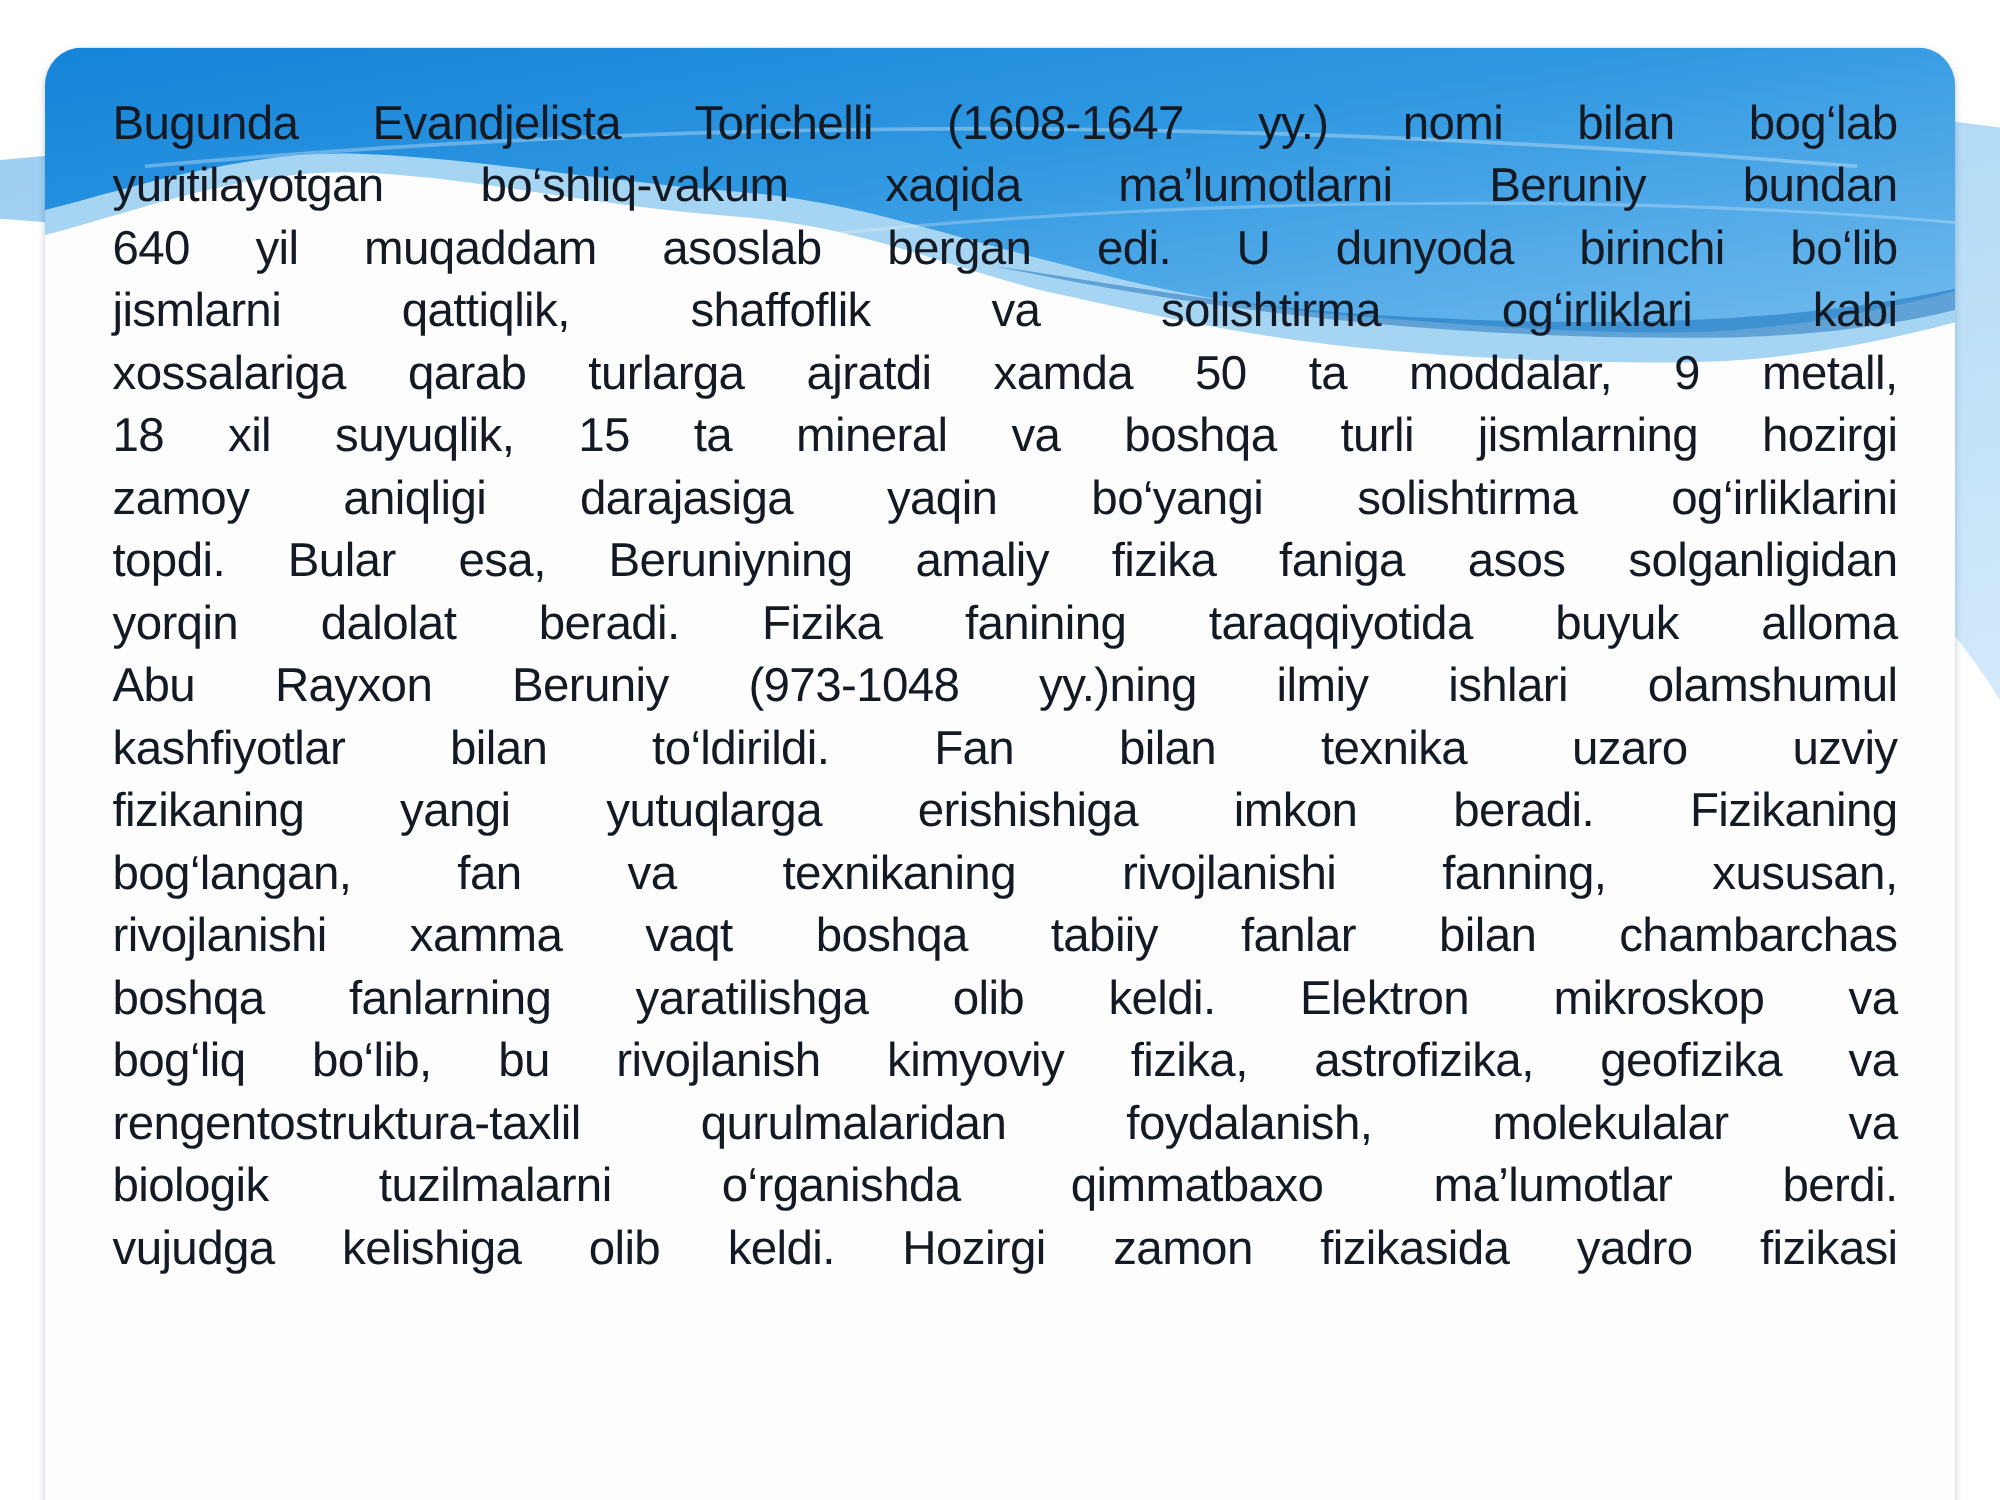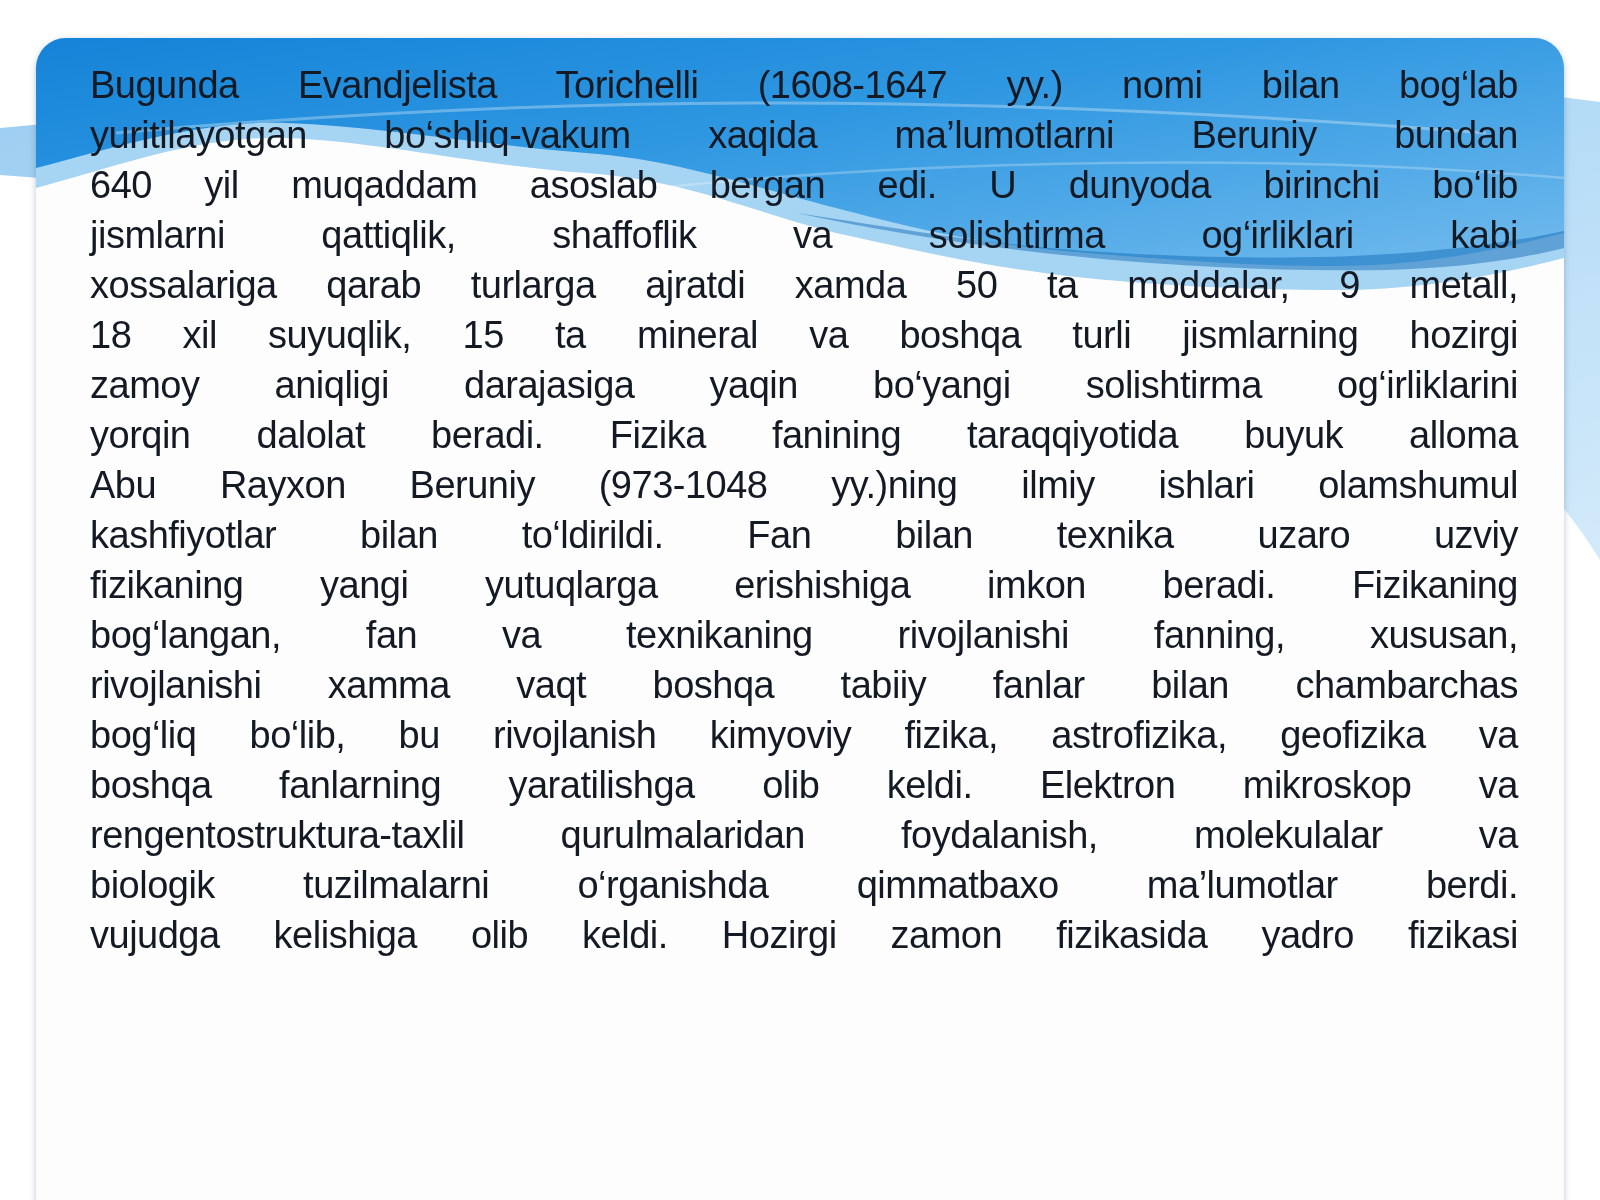--- a/index.html
+++ b/index.html
@@ -41,21 +41,21 @@
     left: 0; top: 0;
     width: 1528px;
     height: 320px;
     z-index: 0;
   }
   .text-block {
     position: absolute;
     left: 0; top: 0;
     width: 1528px;
     box-sizing: border-box;
-    padding: 22px 46px 0 54px;
+    padding: 36px 46px 0 54px;
     z-index: 2;
     color: #141a24;
     font-size: 38px;
     line-height: 50px;
     letter-spacing: -0.5px;
   }
   .line {
     text-align: justify;
     text-align-last: justify;
     white-space: nowrap;
@@ -107,27 +107,28 @@
     </svg>
 
     <div class="text-block">
       <div class="line">Bugunda Evandjelista Torichelli (1608-1647 yy.) nomi bilan bog‘lab</div>
       <div class="line">yuritilayotgan bo‘shliq-vakum xaqida ma’lumotlarni Beruniy bundan</div>
       <div class="line">640 yil muqaddam asoslab bergan edi. U dunyoda birinchi bo‘lib</div>
       <div class="line">jismlarni qattiqlik, shaffoflik va solishtirma og‘irliklari kabi</div>
       <div class="line">xossalariga qarab turlarga ajratdi xamda 50 ta moddalar, 9 metall,</div>
       <div class="line">18 xil suyuqlik, 15 ta mineral va boshqa turli jismlarning hozirgi</div>
       <div class="line">zamoy aniqligi darajasiga yaqin bo‘yangi solishtirma og‘irliklarini</div>
+      <div class="line">topdi. Bular esa, Beruniyning amaliy fizika faniga asos solganligidan</div>
       <div class="line">yorqin dalolat beradi. Fizika fanining taraqqiyotida buyuk alloma</div>
       <div class="line">Abu Rayxon Beruniy (973-1048 yy.)ning ilmiy ishlari olamshumul</div>
       <div class="line">kashfiyotlar bilan to‘ldirildi. Fan bilan texnika uzaro uzviy</div>
       <div class="line">fizikaning yangi yutuqlarga erishishiga imkon beradi. Fizikaning</div>
       <div class="line">bog‘langan, fan va texnikaning rivojlanishi fanning, xususan,</div>
       <div class="line">rivojlanishi xamma vaqt boshqa tabiiy fanlar bilan chambarchas</div>
+      <div class="line">boshqa fanlarning yaratilishga olib keldi. Elektron mikroskop va</div>
       <div class="line">bog‘liq bo‘lib, bu rivojlanish kimyoviy fizika, astrofizika, geofizika va</div>
-      <div class="line">boshqa fanlarning yaratilishga olib keldi. Elektron mikroskop va</div>
       <div class="line">rengentostruktura-taxlil qurulmalaridan foydalanish, molekulalar va</div>
       <div class="line">biologik tuzilmalarni o‘rganishda qimmatbaxo ma’lumotlar berdi.</div>
       <div class="line">vujudga kelishiga olib keldi. Hozirgi zamon fizikasida yadro fizikasi</div>
     </div>
 
   </div>
 </div>
 
 </body></html>

